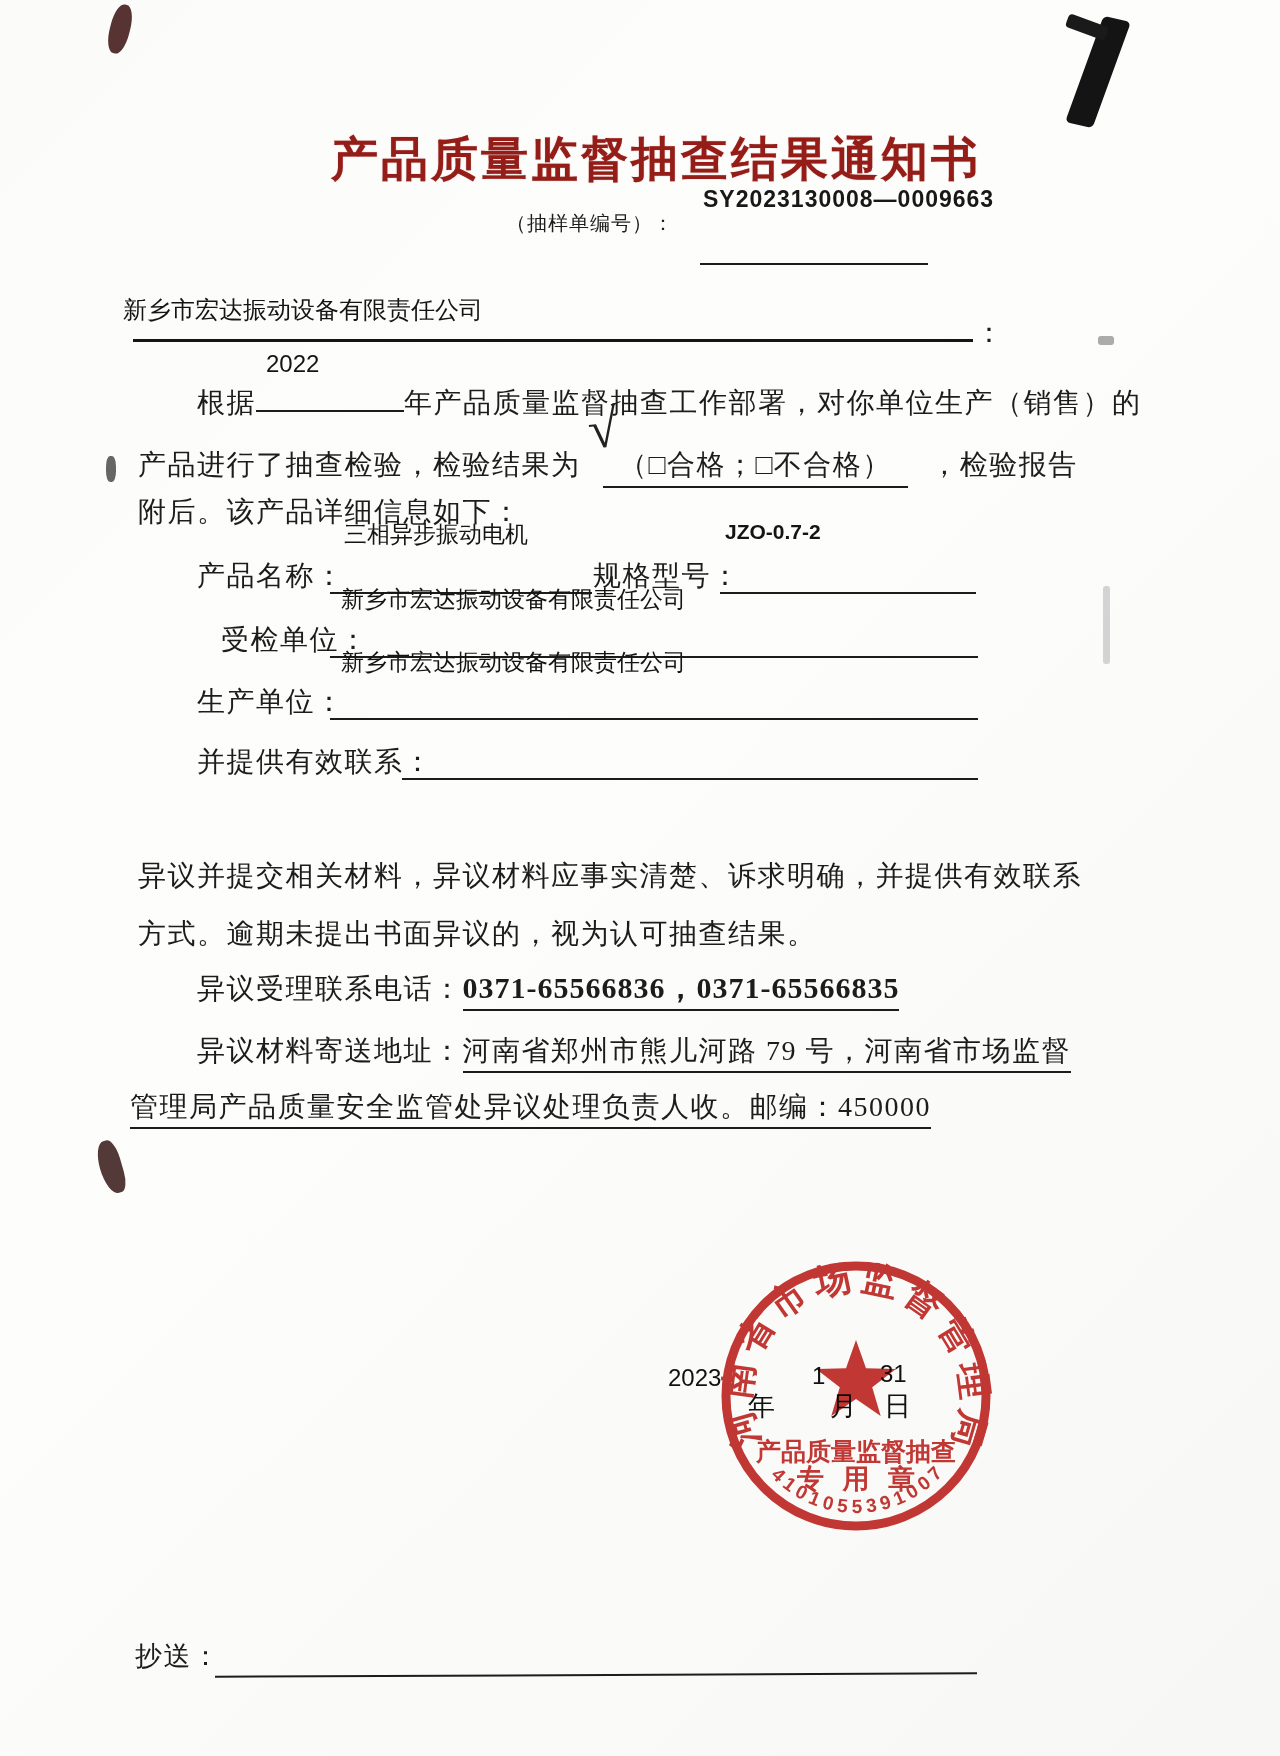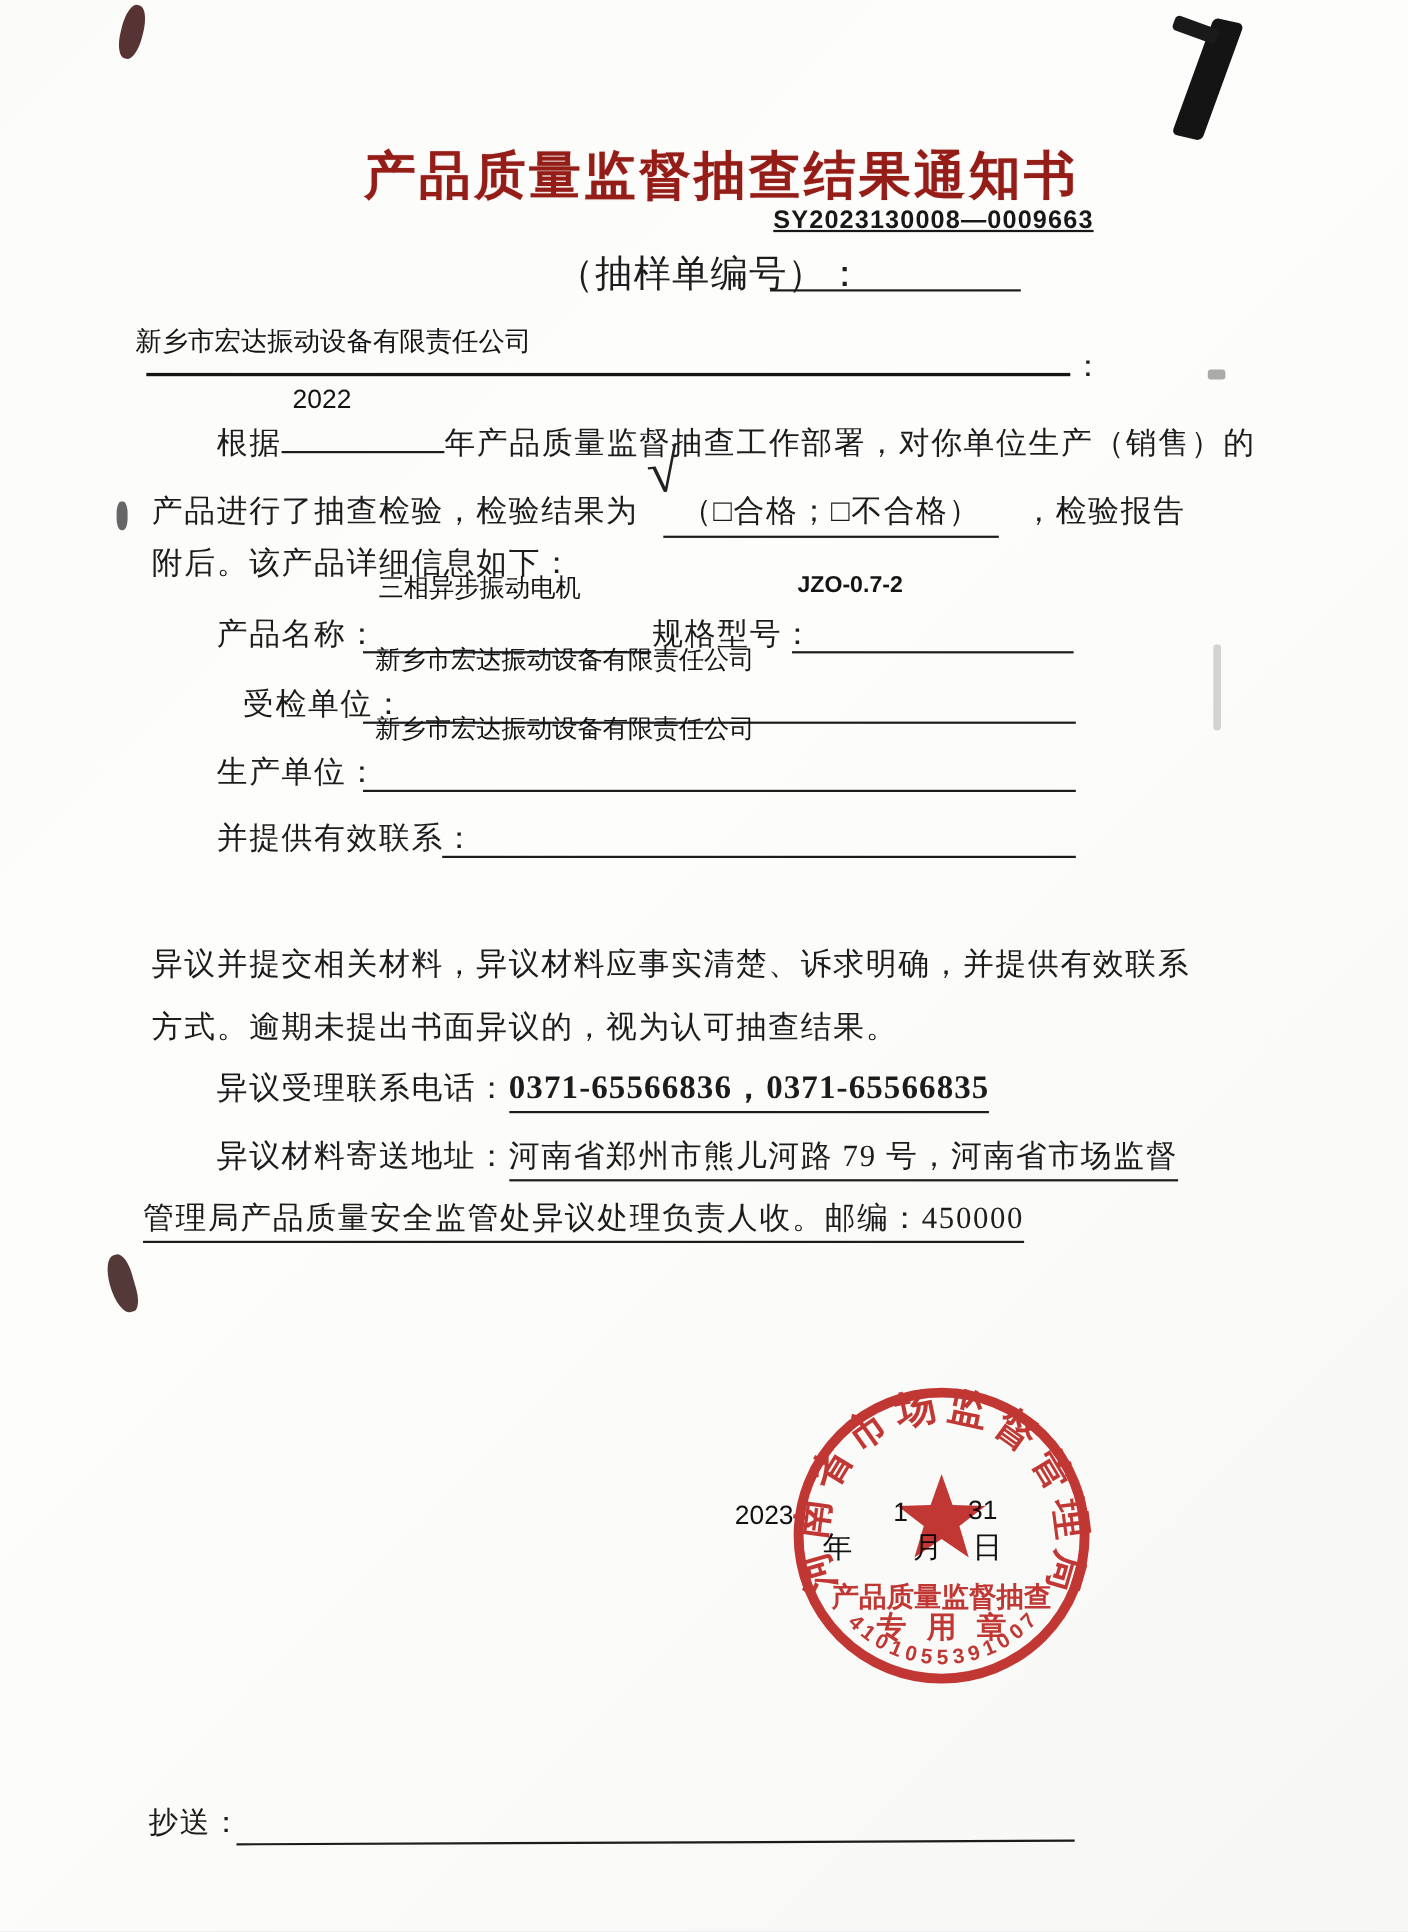--- a/index.html
+++ b/index.html
@@ -12,22 +12,22 @@
   }
   .abs{position:absolute;white-space:nowrap;}
   .serif{font-family:"Liberation Serif","DejaVu Serif",serif;}
   .sans{font-family:"Liberation Sans","DejaVu Sans",sans-serif;}
   .doc-title{
     left:0;right:0;top:128px;text-align:center;
     font-size:47px;font-weight:bold;color:#941d18;letter-spacing:3px;
     text-shadow:0 0 1px rgba(148,29,24,.55);
     padding-left:32px;
   }
-  .serial{left:703px;top:186px;font-size:23px;font-weight:bold;color:#181818;letter-spacing:1px;text-decoration:underline;}
-  .sample-label{left:506px;top:226px;font-size:34px;letter-spacing:1px;}
+  .serial{left:703px;top:186px;font-size:23px;font-weight:bold;color:#181818;letter-spacing:1px;}
+  .sample-label{left:506px;top:210px;font-size:20px;letter-spacing:1px;}
   .addressee{left:123px;top:294px;font-size:24px;color:#161616;}
   .colon-end{left:975px;top:314px;font-size:28px;}
   .body-line{font-size:28px;letter-spacing:1.5px;color:#1c1c1c;}
   .typed{font-family:"Liberation Sans","DejaVu Sans",sans-serif;color:#141414;}
   .rule{position:absolute;height:0;border-bottom:2px solid #1c1c1c;}
   .rule-thick{position:absolute;height:0;border-bottom:3px solid #151515;}
   .blank{display:inline-block;border-bottom:2px solid #1c1c1c;height:6px;}
   .u-group{border-bottom:2px solid #1c1c1c;padding:0 16px 6px 16px;}
   .u-text{border-bottom:2px solid #1c1c1c;padding-bottom:5px;}
   .phone-num{font-size:30px;font-weight:600;letter-spacing:1px;margin-top:12px;}

